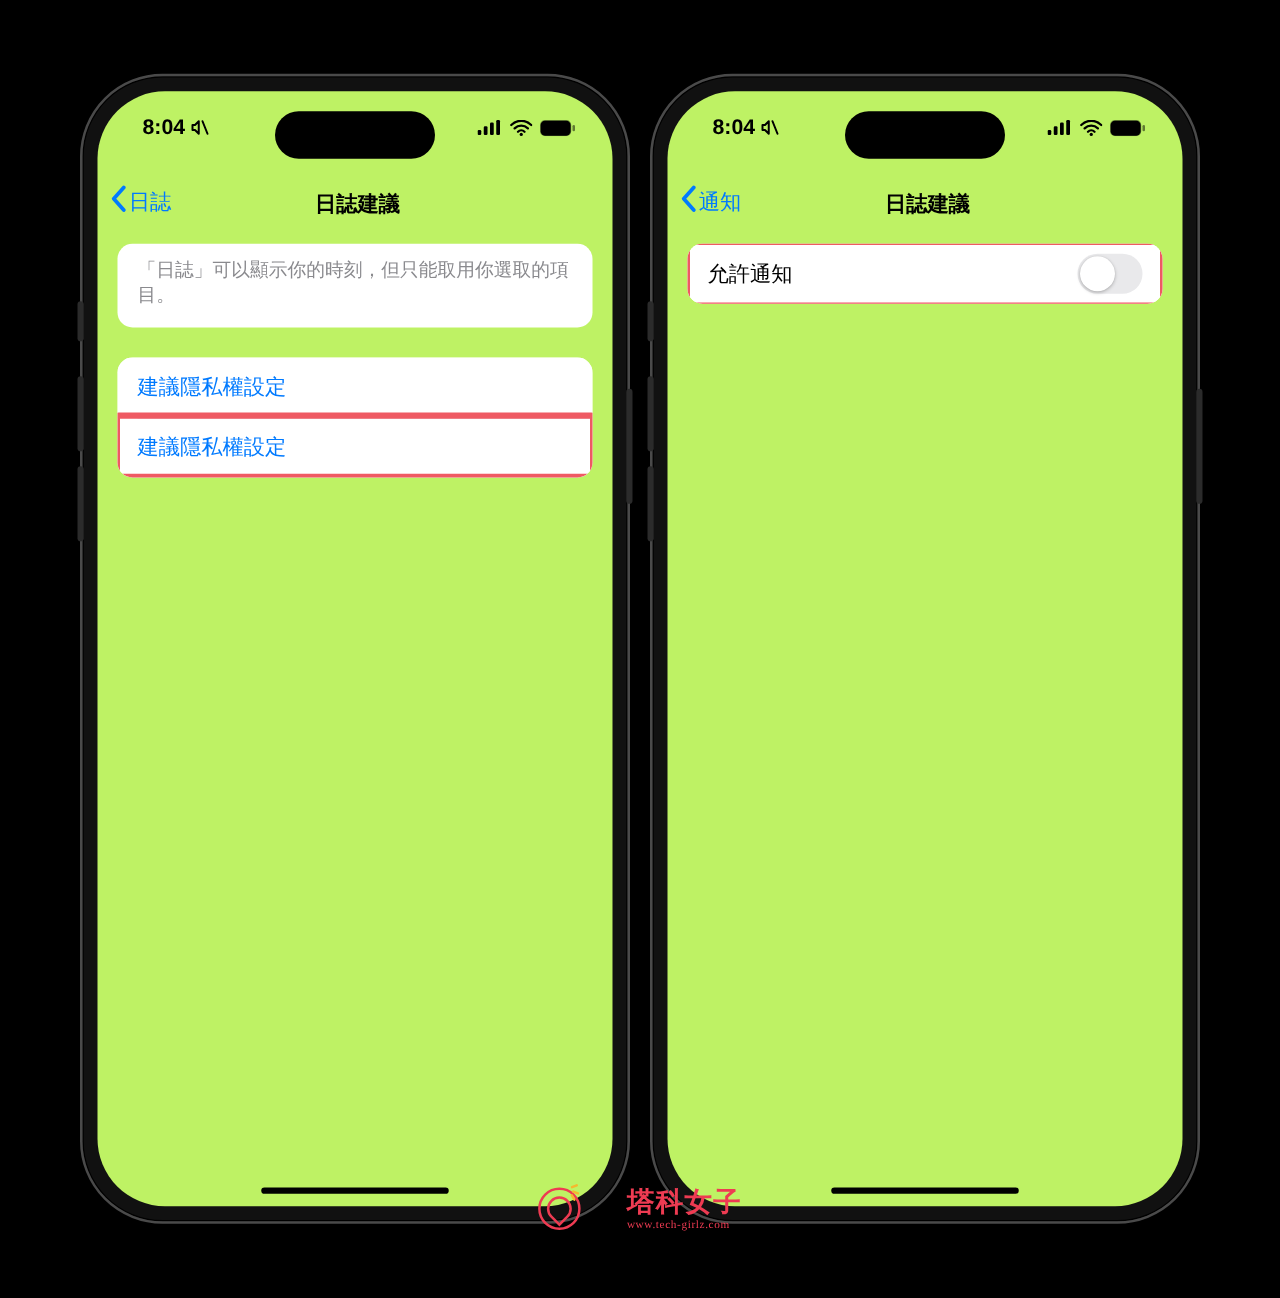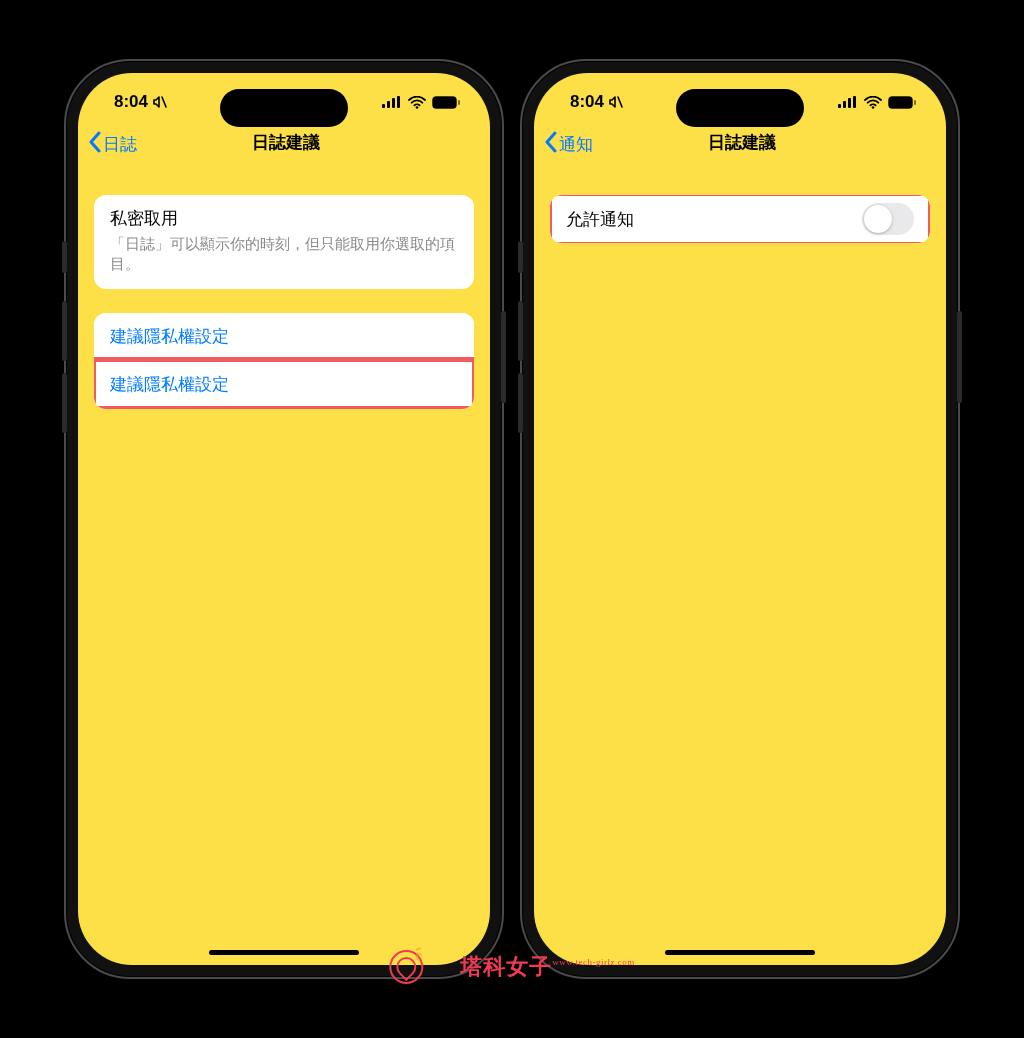--- a/index.html
+++ b/index.html
@@ -27,21 +27,21 @@
     background: #111;
     border: 2px solid #4a4a4a;
     padding: 12px;
     position: relative;
     box-shadow: 0 0 0 1px #000 inset;
   }
   .phone-inner {
     width: 100%;
     height: 100%;
     border-radius: 54px;
-    background: #fde047;
+    background: #bef264;
     overflow: hidden;
     position: relative;
   }
   
   .side-btn {
     position: absolute;
     background: #2b2b2b;
     border-radius: 3px;
   }
   .btn-l1 { left: -4px; top: 180px; width: 5px; height: 32px; }
@@ -74,21 +74,21 @@
     color: #000;
   }
   .status-left { display: flex; align-items: center; gap: 4px; }
   .status-right { display: flex; align-items: center; gap: 6px; }
   .mute-icon svg, .signal-icon svg, .wifi-icon svg, .battery-icon svg { display: block; }
 
   
   .nav {
     height: 44px;
     display: flex;
-    align-items: flex-start;
+    align-items: flex-end;
     position: relative;
     padding: 0 10px;
   }
   .nav-back {
     display: flex;
     align-items: center;
     color: #007aff;
     font-size: 17px;
     gap: 2px;
     cursor: pointer;
@@ -203,21 +203,21 @@
     width: 16px; height: 16px;
     border: 2px solid #ee3b52;
     border-radius: 50% 50% 50% 0;
     transform: rotate(-45deg);
   }
   .wm-ray { position:absolute; top:-4px; right:-2px; width:10px; height:10px; }
   .wm-ray span{ position:absolute; background:#f5b82e; height:2px; width:6px; border-radius:1px;}
   .wm-ray span:nth-child(1){ transform:rotate(-20deg); top:0; left:2px;}
   .wm-ray span:nth-child(2){ transform:rotate(20deg); top:5px; left:3px;}
   .wm-ray span:nth-child(3){ transform:rotate(60deg); top:9px; left:1px;}
-  .wm-text { display:flex; flex-direction:row; line-height:1;margin-left:29px; }
+  .wm-text { display:flex; flex-direction:column; line-height:1;margin-left:29px; }
   .wm-main { color:#ee3b52; font-weight:700; font-size:22px; letter-spacing:1px; }
   .wm-sub  { color:#ee3b52; font-size:9px; letter-spacing:.5px; margin-top:2px;font-family:Liberation Serif, serif; }
 </style>
 </head>
 <body>
 
 <div class="stage">
 
   <div class="phone">
     <div class="side-btn btn-l1"></div>
@@ -270,21 +270,20 @@
               </svg>
           </span>
           <span>日誌</span>
         </div>
         <div class="nav-title">日誌建議</div>
       </div>
 
       <div class="content">
 
         <div class="group first card-pad">
-          <div class="card-title">私密取用</div>
           <div class="card-desc">「日誌」可以顯示你的時刻，但只能取用你選取的項目。</div>
         </div>
 
         <div class="group" style="position:relative;">
           <div class="row link">
             <span>建議隱私權設定</span>
           </div>
           <div class="row link">
             <span>建議隱私權設定</span>
           </div>

